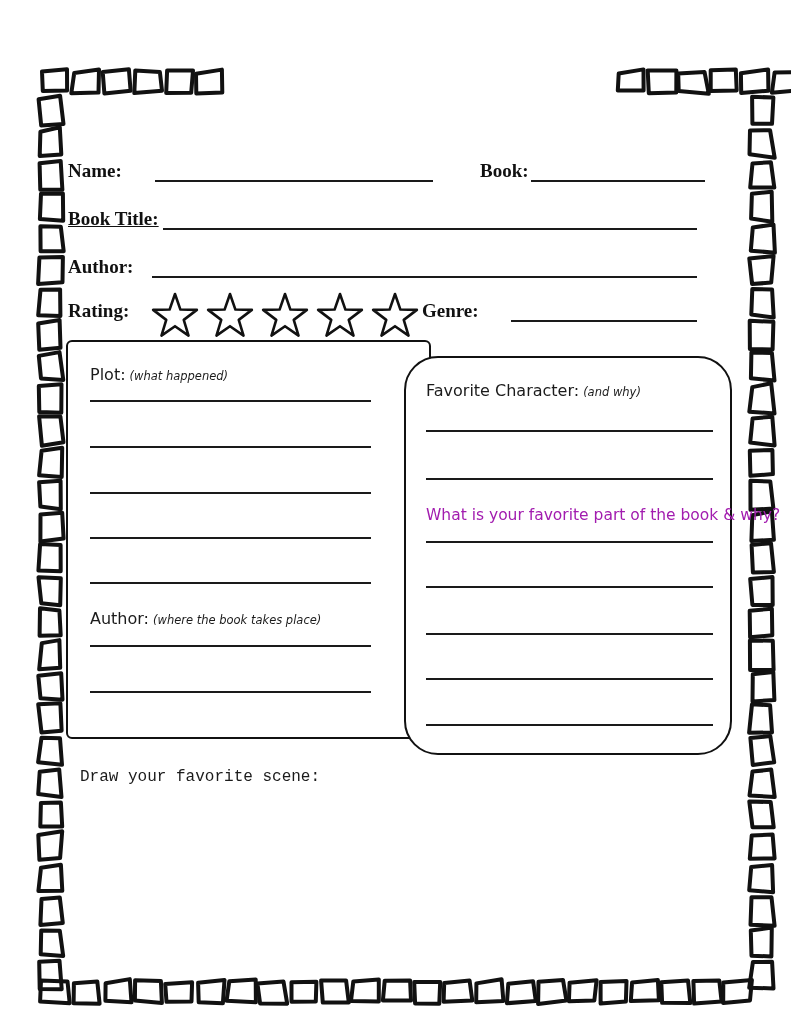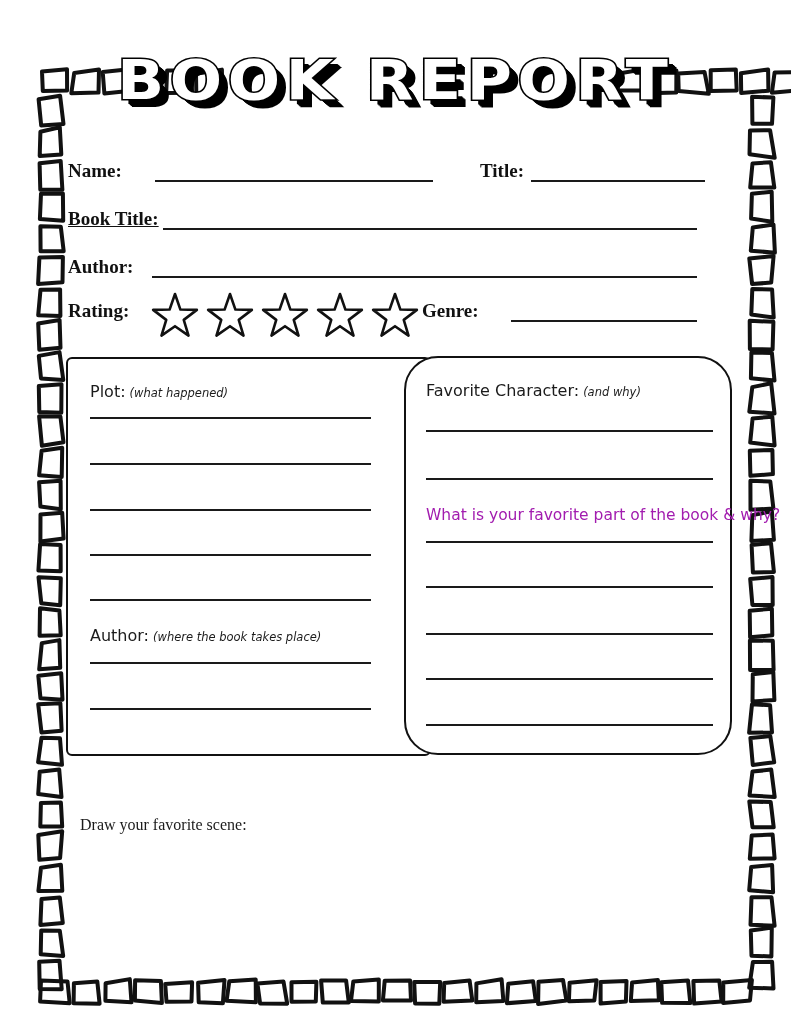--- a/index.html
+++ b/index.html
@@ -112,25 +112,24 @@
     position: absolute;
     border-bottom: 2.5px solid #1a1a1a;
     height: 0;
   }
 
   
   .draw-prompt {
     position: absolute;
     left: 80px;
     top: 768px;
-    font-family: Liberation Serif, serif;
+    font-family: Liberation Mono, monospace;
     font-size: 16px;
     color: #1b1b1b;
     white-space: nowrap;
-    margin-top: 48px;
   }
 </style>
 </head>
 <body>
 
 <div id="page">
 
   <div class="border-layer">
     <svg width="791" height="1024" viewBox="0 0 791 1024" xmlns="http://www.w3.org/2000/svg" aria-hidden="true">
       <g id="border-squares" fill="none" stroke="#111111" stroke-width="4" stroke-linejoin="round">
@@ -222,28 +221,25 @@
           <polygon points="749.3,801.6 770.7,802.0 773.7,827.3 752.5,827.2"></polygon>
           <polygon points="751.7,835.6 772.6,834.4 774.6,858.4 749.8,858.7"></polygon>
           <polygon points="751.2,866.9 772.1,865.1 773.1,892.2 749.2,890.2"></polygon>
           <polygon points="751.5,897.3 771.5,897.2 774.6,925.8 750.5,924.7"></polygon>
           <polygon points="750.8,930.6 771.8,927.6 771.4,956.5 751.5,955.7"></polygon>
           <polygon points="752.9,962.0 772.1,961.8 773.5,988.4 749.2,987.8"></polygon>
         </g>
     </svg>
   </div>
 
-  <div class="title-wrap">
-    <span class="title">BOOK REPORT</span>
-  </div>
 
   <div class="field" style="left:68px; top:160px;">Name:</div>
   <div class="rule" style="left:155px; top:180px; width:278px;"></div>
 
-  <div class="field" style="left:480px; top:160px;">Title:</div>
+  <div class="field" style="left:480px; top:160px;">Book:</div>
   <div class="rule" style="left:531px; top:180px; width:174px;"></div>
 
   <div class="field" style="left:68px; top:208px;text-decoration:underline;">Book Title:</div>
   <div class="rule" style="left:163px; top:228px; width:534px;"></div>
 
   <div class="field" style="left:68px; top:256px;">Author:</div>
   <div class="rule" style="left:152px; top:276px; width:545px;"></div>
 
   <div class="field" style="left:68px; top:300px;">Rating:</div>
   <div class="stars">
@@ -270,21 +266,21 @@
       <span>
         <svg width="50" height="50" viewBox="0 0 50 50">
           <polygon points="25.00,2.00 30.41,17.56 46.87,17.89 33.75,27.84 38.52,43.61 25.00,34.20 11.48,43.61 16.25,27.84 3.13,17.89 19.59,17.56" fill="none" stroke="#111111" stroke-width="2.6" stroke-linejoin="round"></polygon>
         </svg>
       </span>
     </div>
 
   <div class="field" style="left:422px; top:300px;">Genre:</div>
   <div class="rule" style="left:511px; top:320px; width:186px;"></div>
 
-  <div class="panel" style="left:66px; top:357px; width:365px; height:399px;border-radius:6px;">
+  <div class="panel" style="left:66px; top:340px; width:365px; height:399px;border-radius:6px;">
     <div class="panel-heading" style="left:22px; top:23px;">
       <span>Plot:</span><span class="hint">(what happened)</span>
     </div>
     <div class="writing-line" style="left:22px; top:58px; width:281px;"></div>
     <div class="writing-line" style="left:22px; top:104px; width:281px;"></div>
     <div class="writing-line" style="left:22px; top:150px; width:281px;"></div>
     <div class="writing-line" style="left:22px; top:195px; width:281px;"></div>
     <div class="writing-line" style="left:22px; top:240px; width:281px;"></div>
 
     <div class="panel-heading" style="left:22px; top:267px;">

